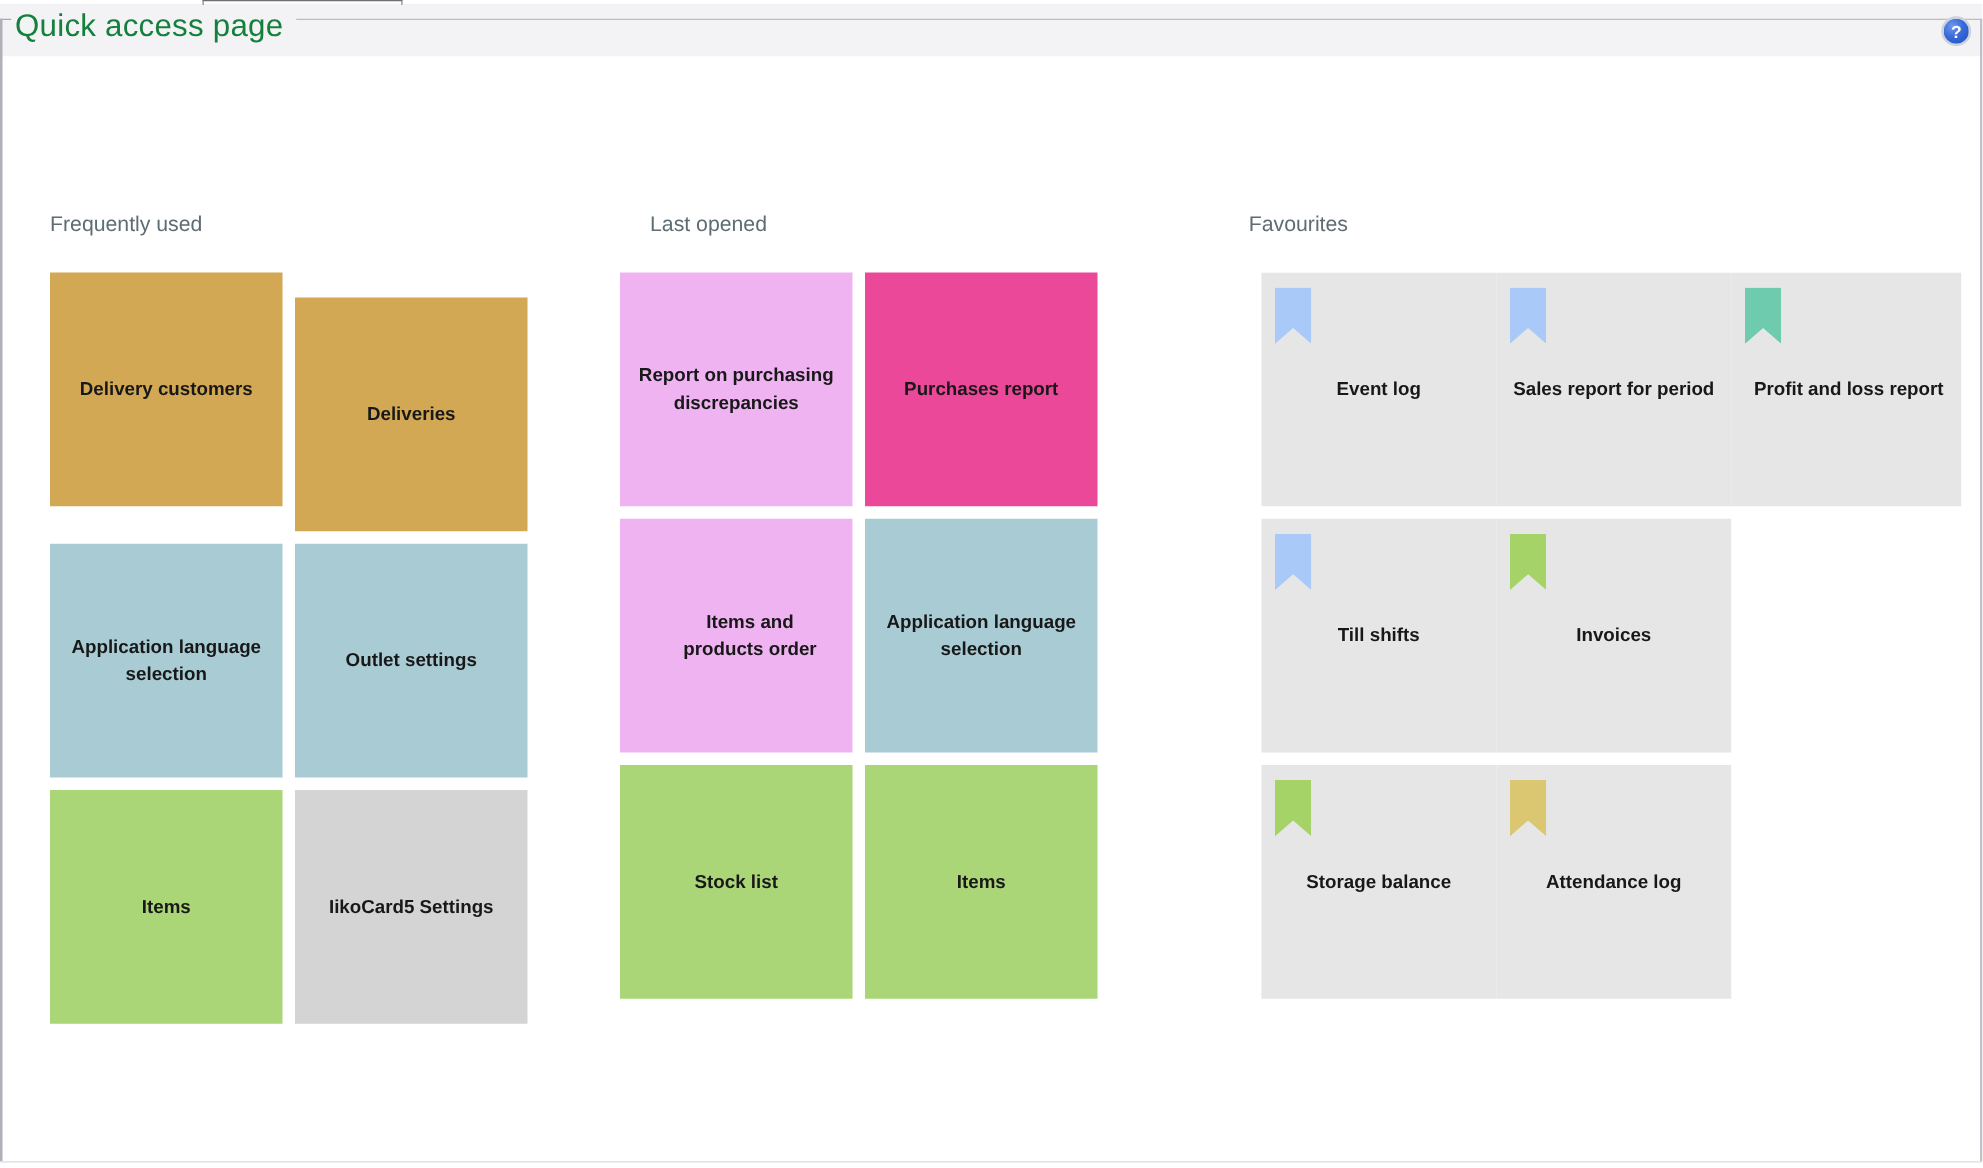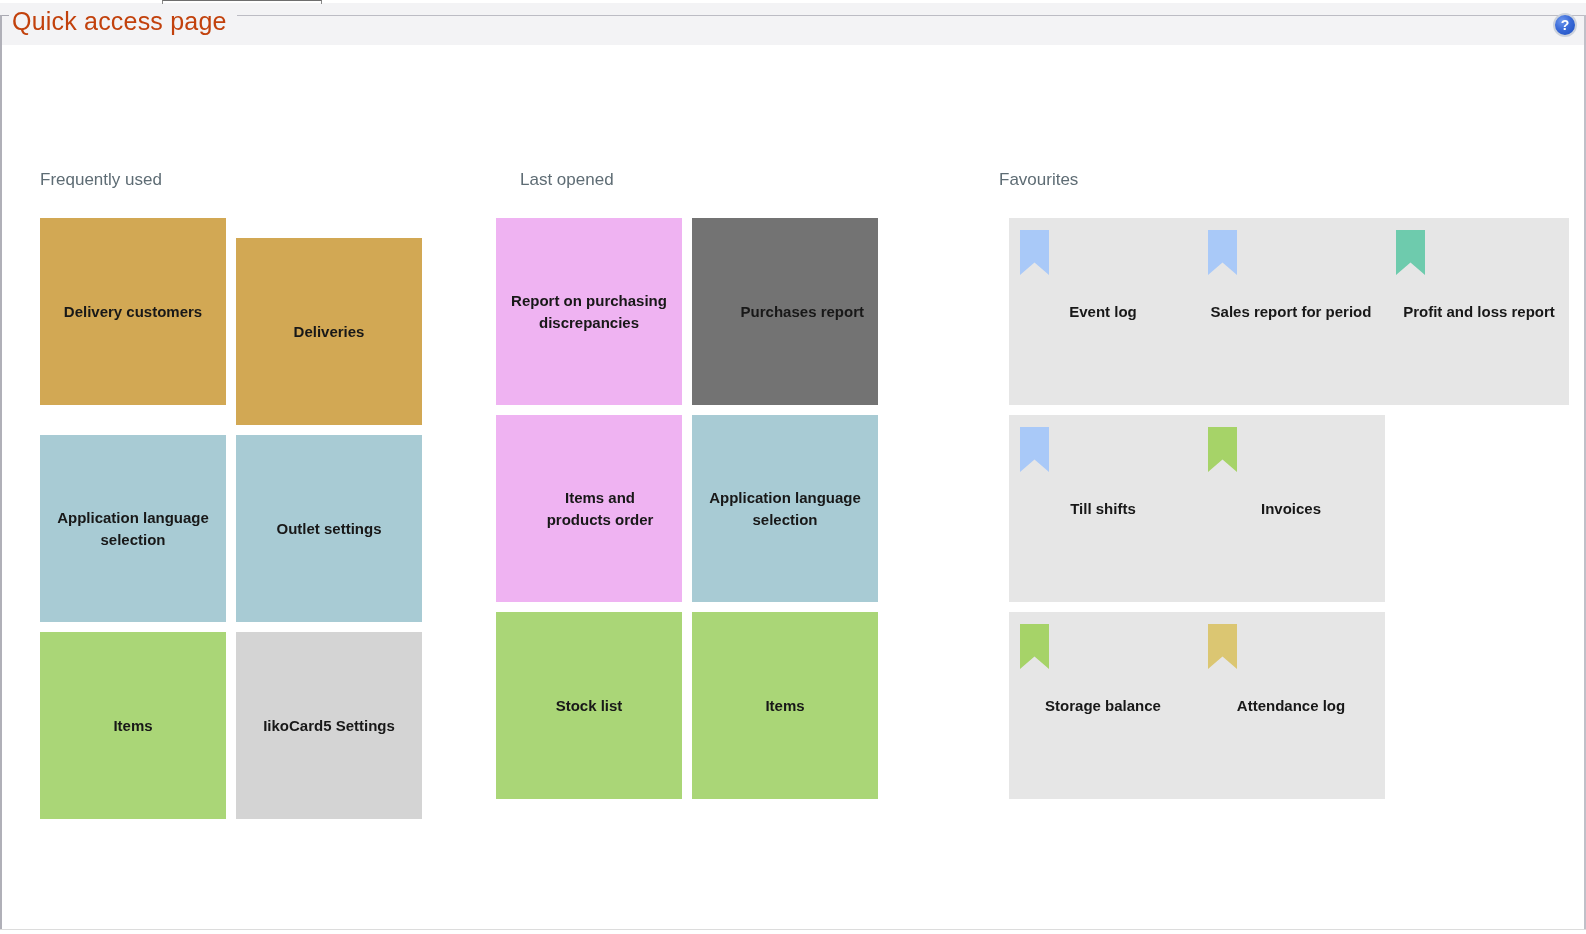--- a/index.html
+++ b/index.html
@@ -9,21 +9,21 @@
   }
   
   .title-strip{position:absolute;left:0;top:3px;width:100%;height:42px;background:#f3f3f5;}
   .tab-dark{position:absolute;left:162px;top:0;width:160px;height:4px;
     border-top:1px solid #6e6e6e;border-left:1px solid #8a8a8a;border-right:1px solid #8a8a8a;box-sizing:border-box;}
   .gb-top-left{position:absolute;left:0;top:15px;width:9px;height:1px;background:#a9a9b2;}
   .gb-top-right{position:absolute;left:237px;top:15px;right:1px;height:1px;background:#bcbcc4;}
   .gb-left{position:absolute;left:0;top:15px;width:2px;height:914px;background:#b0b0b8;}
   .gb-right{position:absolute;left:1584px;top:15px;width:2px;height:914px;background:#c0c0c8;}
   .gb-bottom{position:absolute;left:0;top:929px;width:100%;height:1px;background:#dcdcdc;}
-  .page-title{position:absolute;left:12px;top:7px;font-size:25px;color:#c2410c;letter-spacing:0.2px;}
+  .page-title{position:absolute;left:12px;top:7px;font-size:25px;color:#15803d;letter-spacing:0.2px;}
   .help-btn{position:absolute;left:1553px;top:13px;width:24px;height:24px;border-radius:50%;
     background:radial-gradient(circle at 35% 30%,#6d97ee 0%,#3a6ad8 45%,#1d4fc0 100%);
     border:2px solid #ccd2dc;box-sizing:border-box;color:#ffffff;font-weight:bold;font-size:14px;
     display:flex;align-items:center;justify-content:center;cursor:pointer;line-height:1;}
   
   .section-label{position:absolute;top:170px;font-size:17px;color:#5e6c74;}
   #lbl-frequent{left:40px;text-align:right;}
   #lbl-last{left:520px;}
   #lbl-fav{left:999px;}
   .col{position:absolute;top:218px;}
@@ -84,21 +84,21 @@
       <span class="lbl">IikoCard5 Settings</span>
     </div>
   </div>
 </div>
 
 <div class="col" id="col-last">
   <div class="row">
     <div class="tile" style="background-color: rgb(239, 179, 242);">
       <span class="lbl">Report on purchasing discrepancies</span>
     </div>
-    <div class="tile" style="background-color: #737373; justify-content: flex-end;">
+    <div class="tile" style="background-color: #ec4899;">
       <span class="lbl">Purchases report</span>
     </div>
   </div>
   <div class="row">
     <div class="tile" style="background-color: rgb(239, 179, 242); padding-left: 36px;">
       <span class="lbl">Items and products order</span>
     </div>
     <div class="tile" style="background-color: rgb(168, 203, 212);">
       <span class="lbl">Application language selection</span>
     </div>

